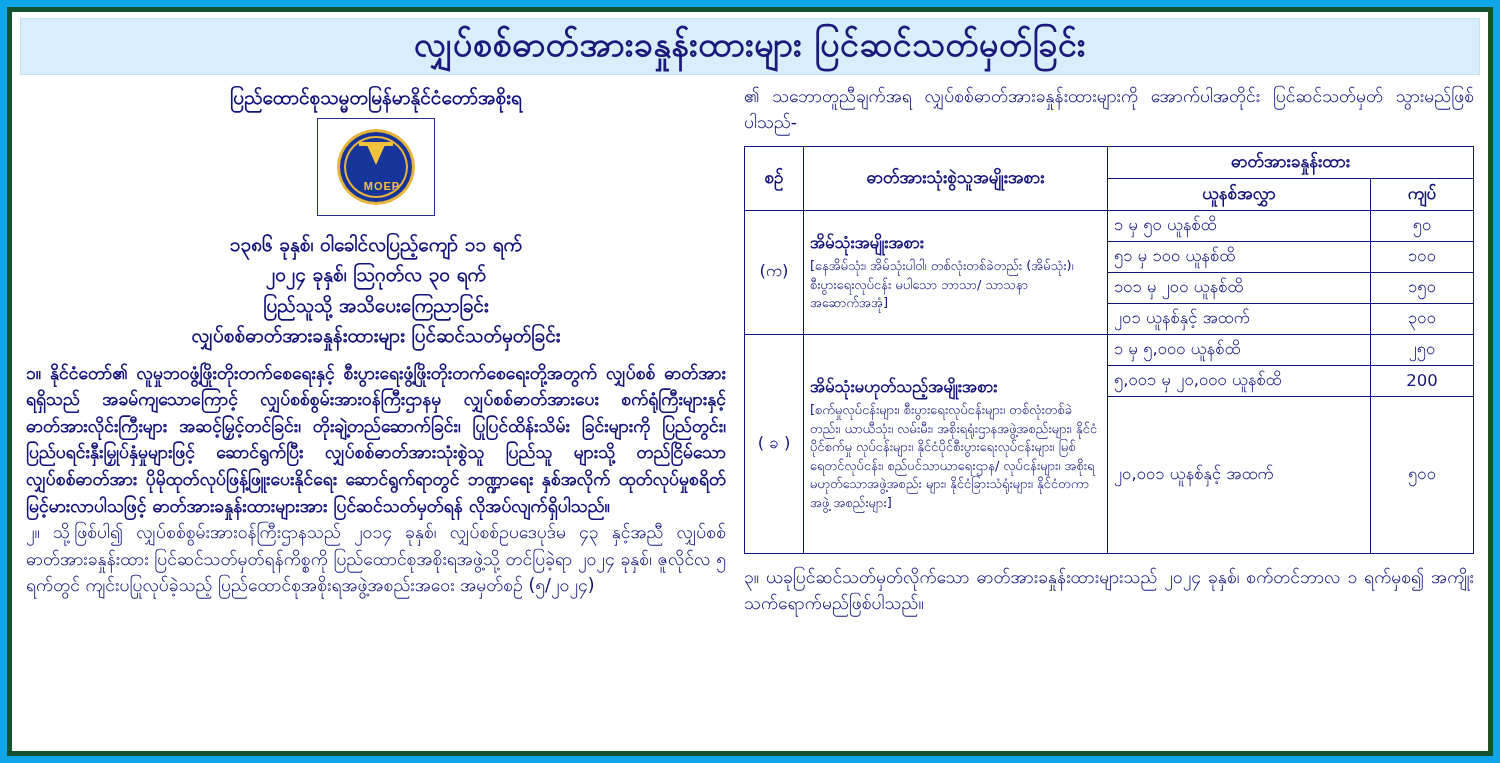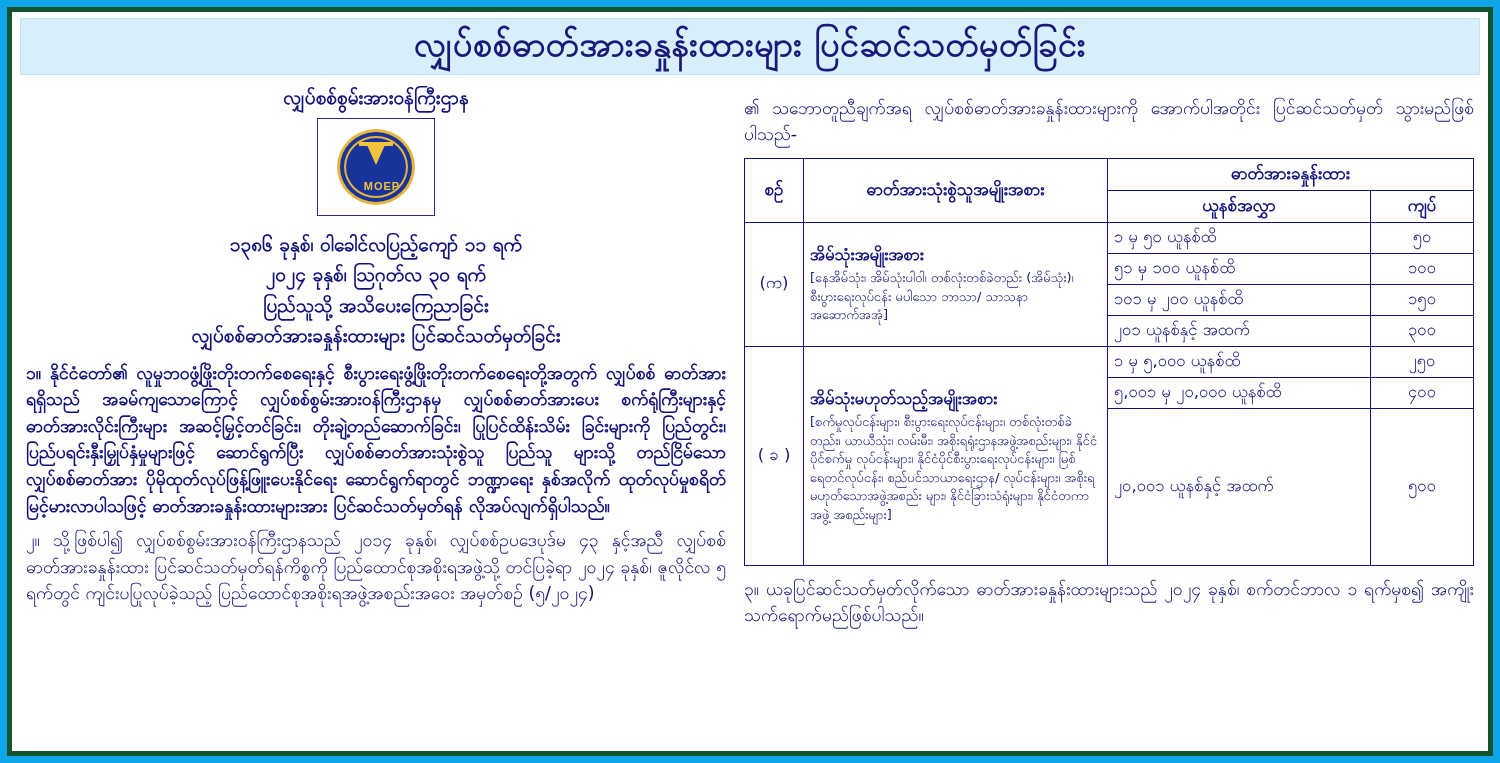--- a/index.html
+++ b/index.html
@@ -49,21 +49,20 @@
     padding: 8px 14px 0 14px;
     box-sizing: border-box;
     height: 672px;
   }
   .col-left {
     width: 700px;
     flex: 0 0 700px;
   }
   .col-right {
     flex: 1 1 auto;
-    margin-top: 12px;
   }
   
   .gov-lines {
     text-align: center;
     color: #12127a;
     font-size: 19px;
     line-height: 1.5;
     font-weight: bold;
   }
   .gov-lines div {
@@ -144,21 +143,20 @@
     margin-top: 14px;
   }
   .center-lines div {
     margin-bottom: 2px;
   }
   .para {
     color: #12127a;
     font-size: 17.5px;
     line-height: 1.52;
     text-align: justify;
-    margin-top: 8px;
   }
   .para.first {
     margin-top: 10px;
     font-weight: bold;
   }
   
   .intro {
     color: #12127a;
     font-size: 17.5px;
     line-height: 1.5;
@@ -223,21 +221,21 @@
   <div class="inner">
 
     <div class="title-banner">
       <div class="title-text">လျှပ်စစ်ဓာတ်အားခနှုန်းထားများ ပြင်ဆင်သတ်မှတ်ခြင်း</div>
     </div>
 
     <div class="body-cols">
 
       <div class="col-left">
         <div class="gov-lines">
-          <div>လျှပ်စစ်စွမ်းအားဝန်ကြီးဌာန</div>
+          <div>ပြည်ထောင်စုသမ္မတမြန်မာနိုင်ငံတော်အစိုးရ</div>
         </div>
 
         <div class="logo-wrap">
           <div class="logo-box">
             <div class="logo-seal">
               <div class="ring"></div>
               <div class="inner-ring"></div>
               <div class="bar"></div>
               <div class="bolt"></div>
               <div class="moep">MOEP</div>
@@ -299,21 +297,21 @@
               <td class="c-no" rowspan="3">( ခ )</td>
               <td class="cat-cell" rowspan="3">
                 <div class="cat-title">အိမ်သုံးမဟုတ်သည့်အမျိုးအစား</div>
                 <div class="cat-sub">[စက်မှုလုပ်ငန်းများ၊    စီးပွားရေးလုပ်ငန်းများ၊ တစ်လုံးတစ်ခဲတည်း၊  ယာယီသုံး၊  လမ်းမီး၊ အစိုးရရုံးဌာနအဖွဲ့အစည်းများ၊ နိုင်ငံပိုင်စက်မှု လုပ်ငန်းများ၊ နိုင်ငံပိုင်စီးပွားရေးလုပ်ငန်းများ၊ မြစ်ရေတင်လုပ်ငန်း၊ စည်ပင်သာယာရေးဌာန/ လုပ်ငန်းများ၊ အစိုးရမဟုတ်သောအဖွဲ့အစည်း များ၊  နိုင်ငံခြားသံရုံးများ၊  နိုင်ငံတကာအဖွဲ့ အစည်းများ]</div>
               </td>
               <td class="c-unit">၁ မှ ၅,၀၀၀ ယူနစ်ထိ</td>
               <td class="c-kyat">၂၅၀</td>
             </tr>
             <tr>
               <td class="c-unit">၅,၀၀၁ မှ ၂၀,၀၀၀ ယူနစ်ထိ</td>
-              <td class="c-kyat">၄၀၀</td>
+              <td class="c-kyat">200</td>
             </tr>
             <tr>
               <td class="c-unit" style="height:150px;">၂၀,၀၀၁ ယူနစ်နှင့် အထက်</td>
               <td class="c-kyat">၅၀၀</td>
             </tr>
           </tbody>
         </table>
 
         <div class="note">၃။  ယခုပြင်ဆင်သတ်မှတ်လိုက်သော ဓာတ်အားခနှုန်းထားများသည် ၂၀၂၄ ခုနှစ်၊ စက်တင်ဘာလ ၁ ရက်မှစ၍ အကျိုးသက်ရောက်မည်ဖြစ်ပါသည်။</div>
       </div>

